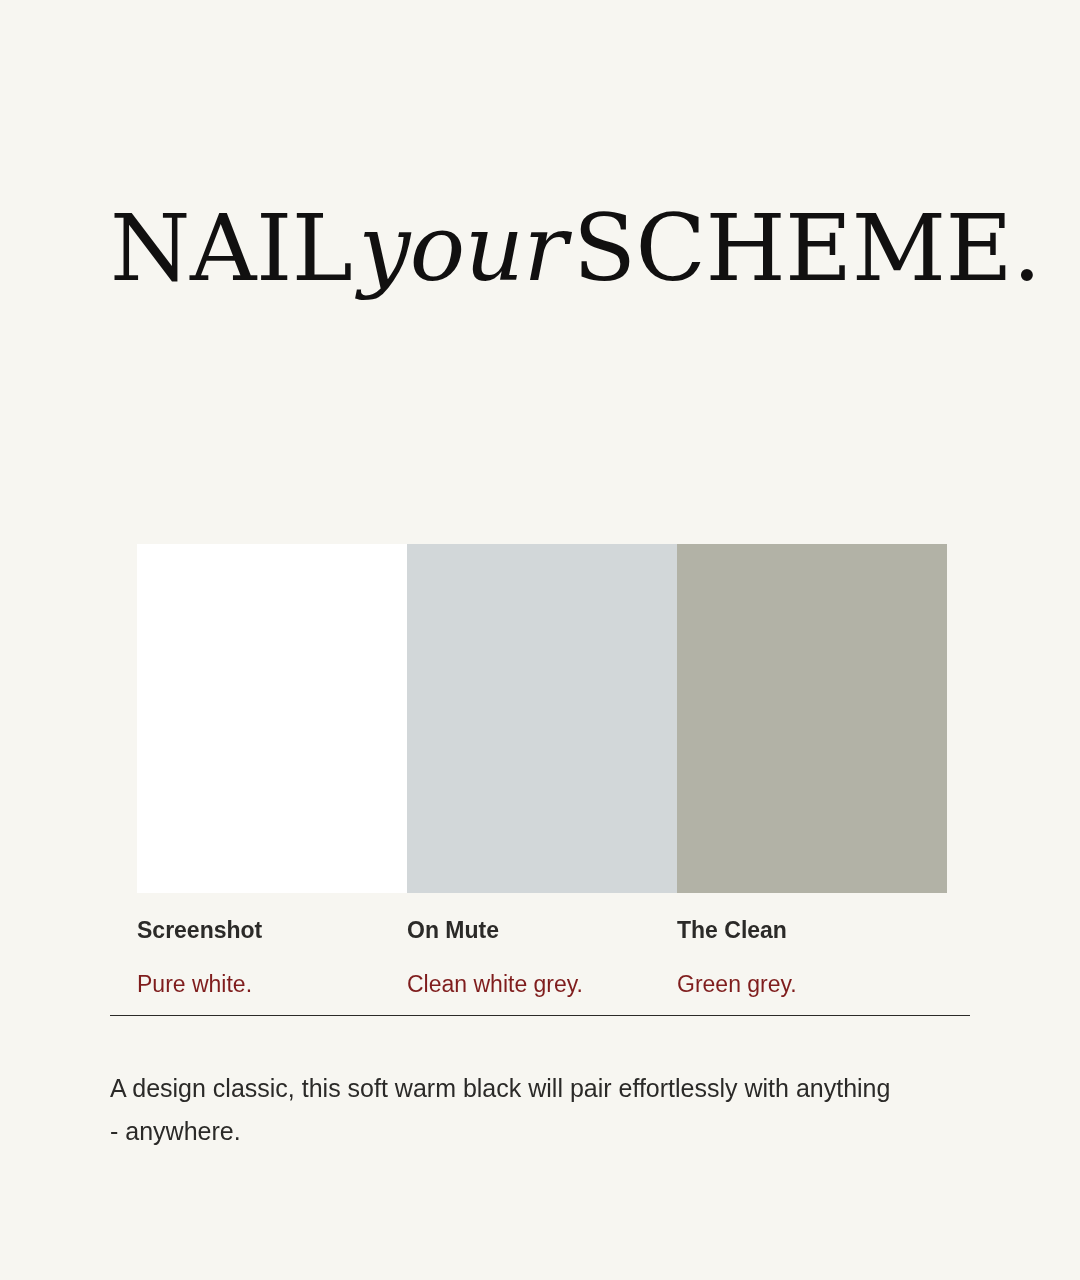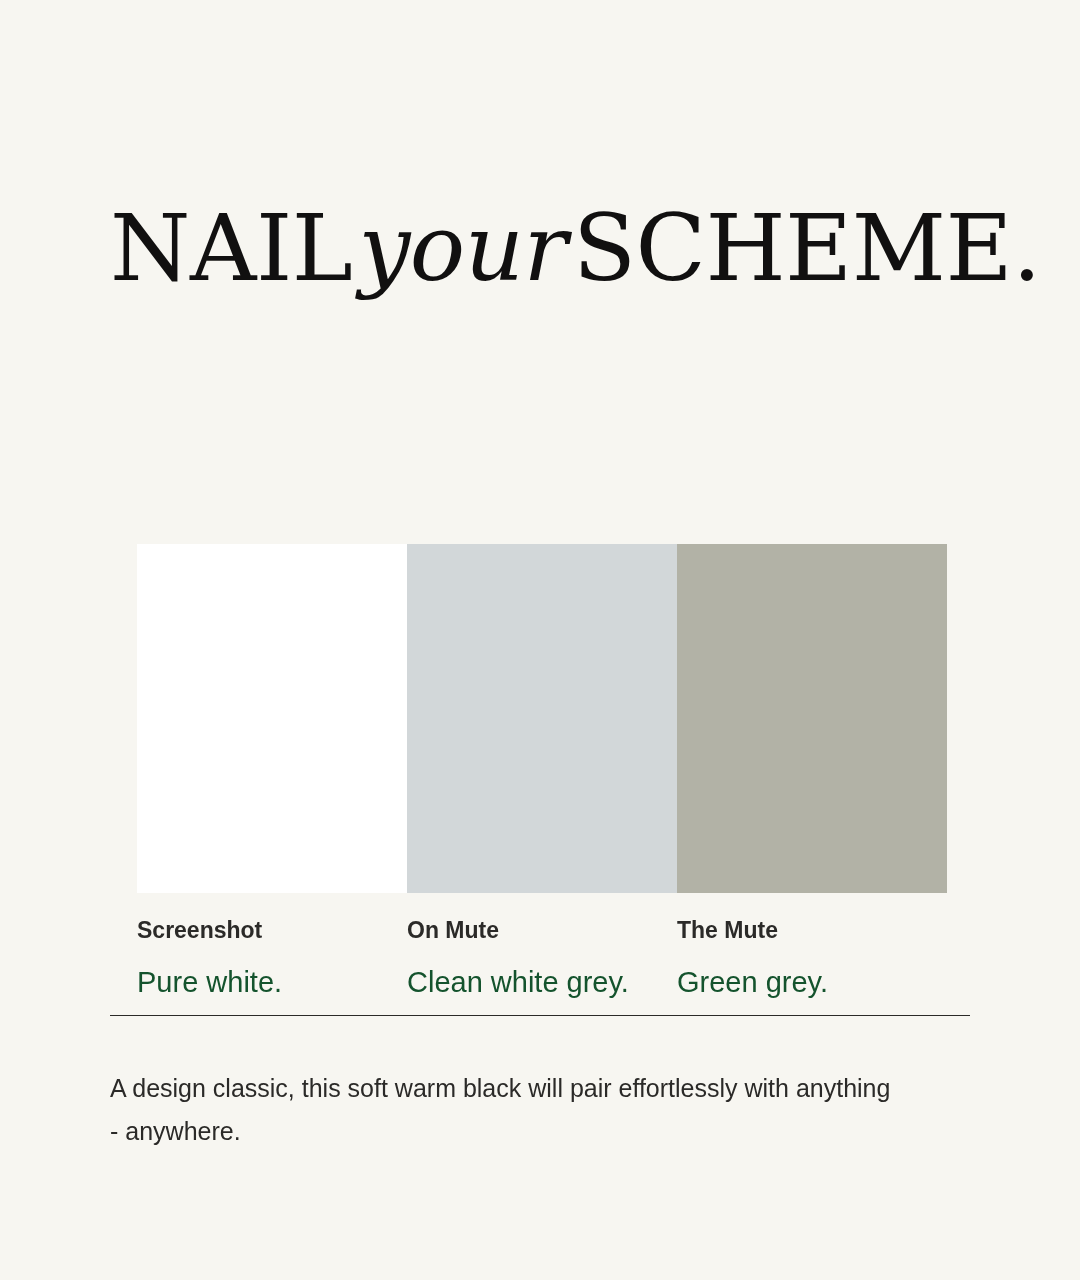--- a/index.html
+++ b/index.html
@@ -90,24 +90,24 @@
     height: 349px;
   }
   .swatch-name {
     margin-top: 24px;
     font-size: 23px;
     font-weight: 700;
     color: #2b2a28;
     line-height: 1.2;
   }
   .swatch-desc {
-    margin-top: 20px;
-    font-size: 29px;
+    margin-top: 26px;
+    font-size: 23px;
     font-weight: 400;
-    color: #14532d;
+    color: #7f1d1d;
     line-height: 1.2;
   }
 
   
   .divider {
     position: absolute;
     left: 110px;
     top: 1015px;
     width: 860px;
     height: 1px;
@@ -142,21 +142,21 @@
     </div>
 
     <div class="swatch">
       <div class="swatch-chip" style="background: rgb(210, 215, 217);"></div>
       <div class="swatch-name">On Mute</div>
       <div class="swatch-desc">Clean white grey.</div>
     </div>
 
     <div class="swatch">
       <div class="swatch-chip" style="background: rgb(178, 178, 166);"></div>
-      <div class="swatch-name">The Mute</div>
+      <div class="swatch-name">The Clean</div>
       <div class="swatch-desc">Green grey.</div>
     </div>
 
   </div>
 
   <div class="divider" style="background: rgb(43, 42, 40);"></div>
 
   <p class="footer-copy">A design classic, this soft warm black will pair effortlessly with anything - anywhere.</p>
 
 </div>

